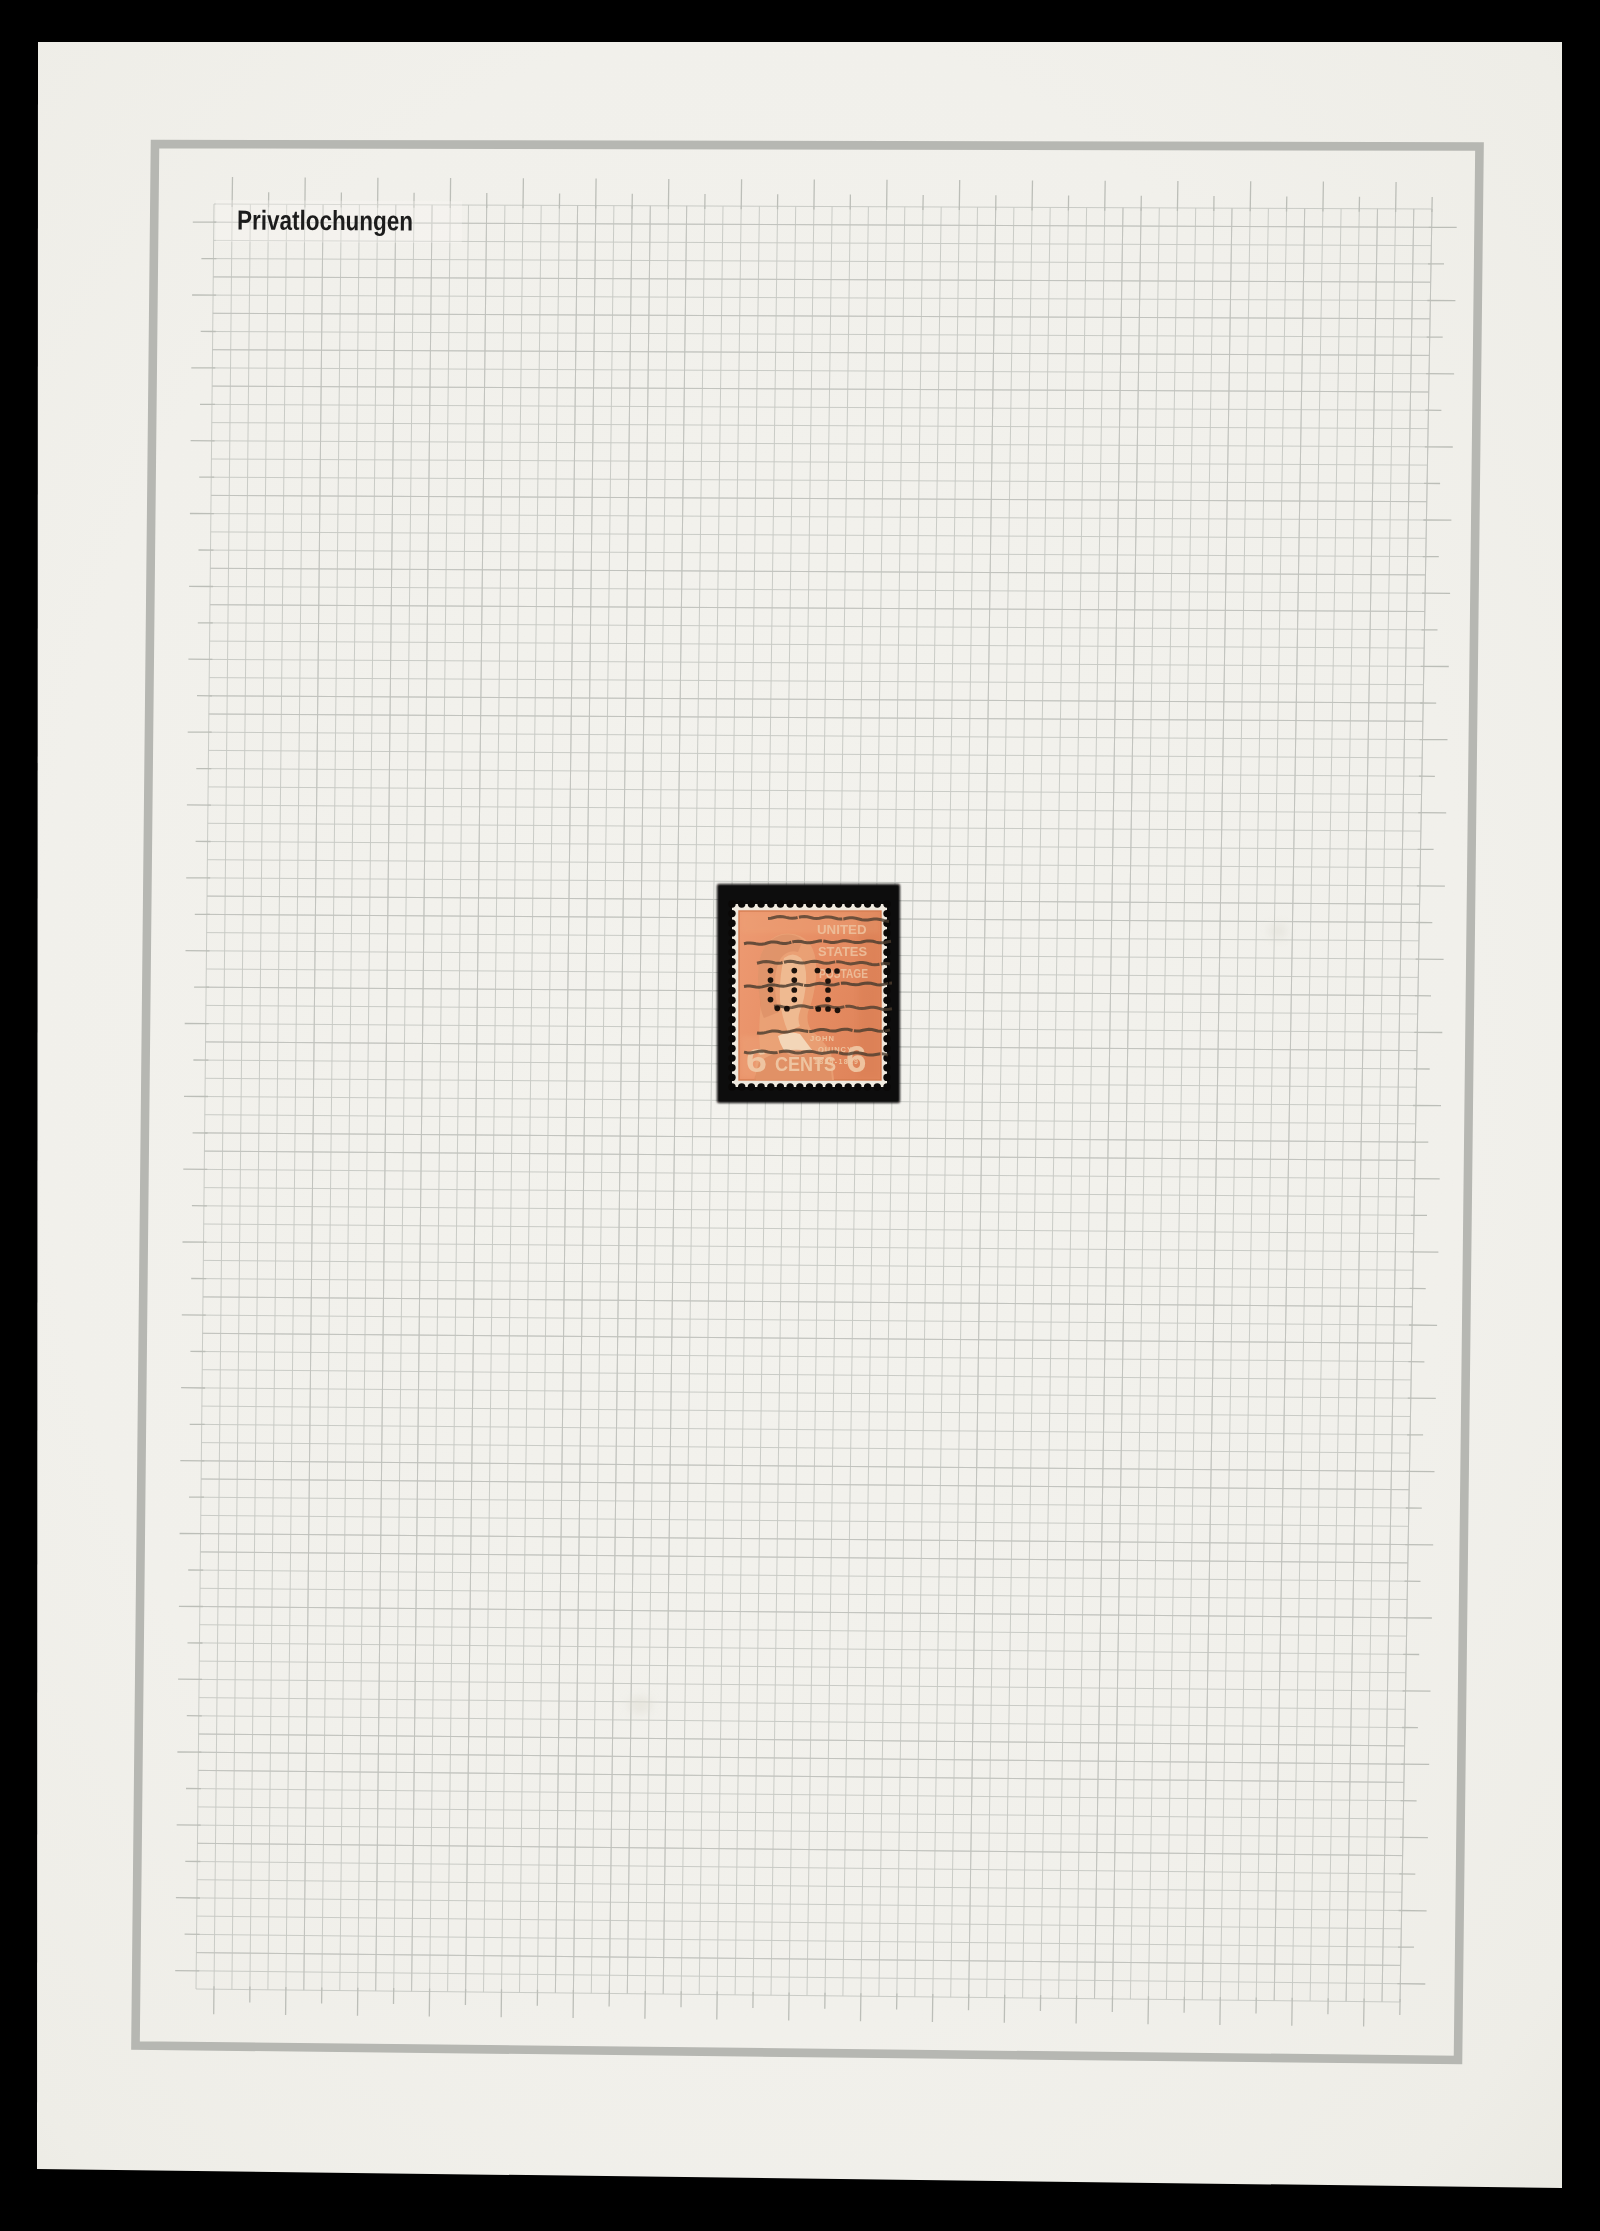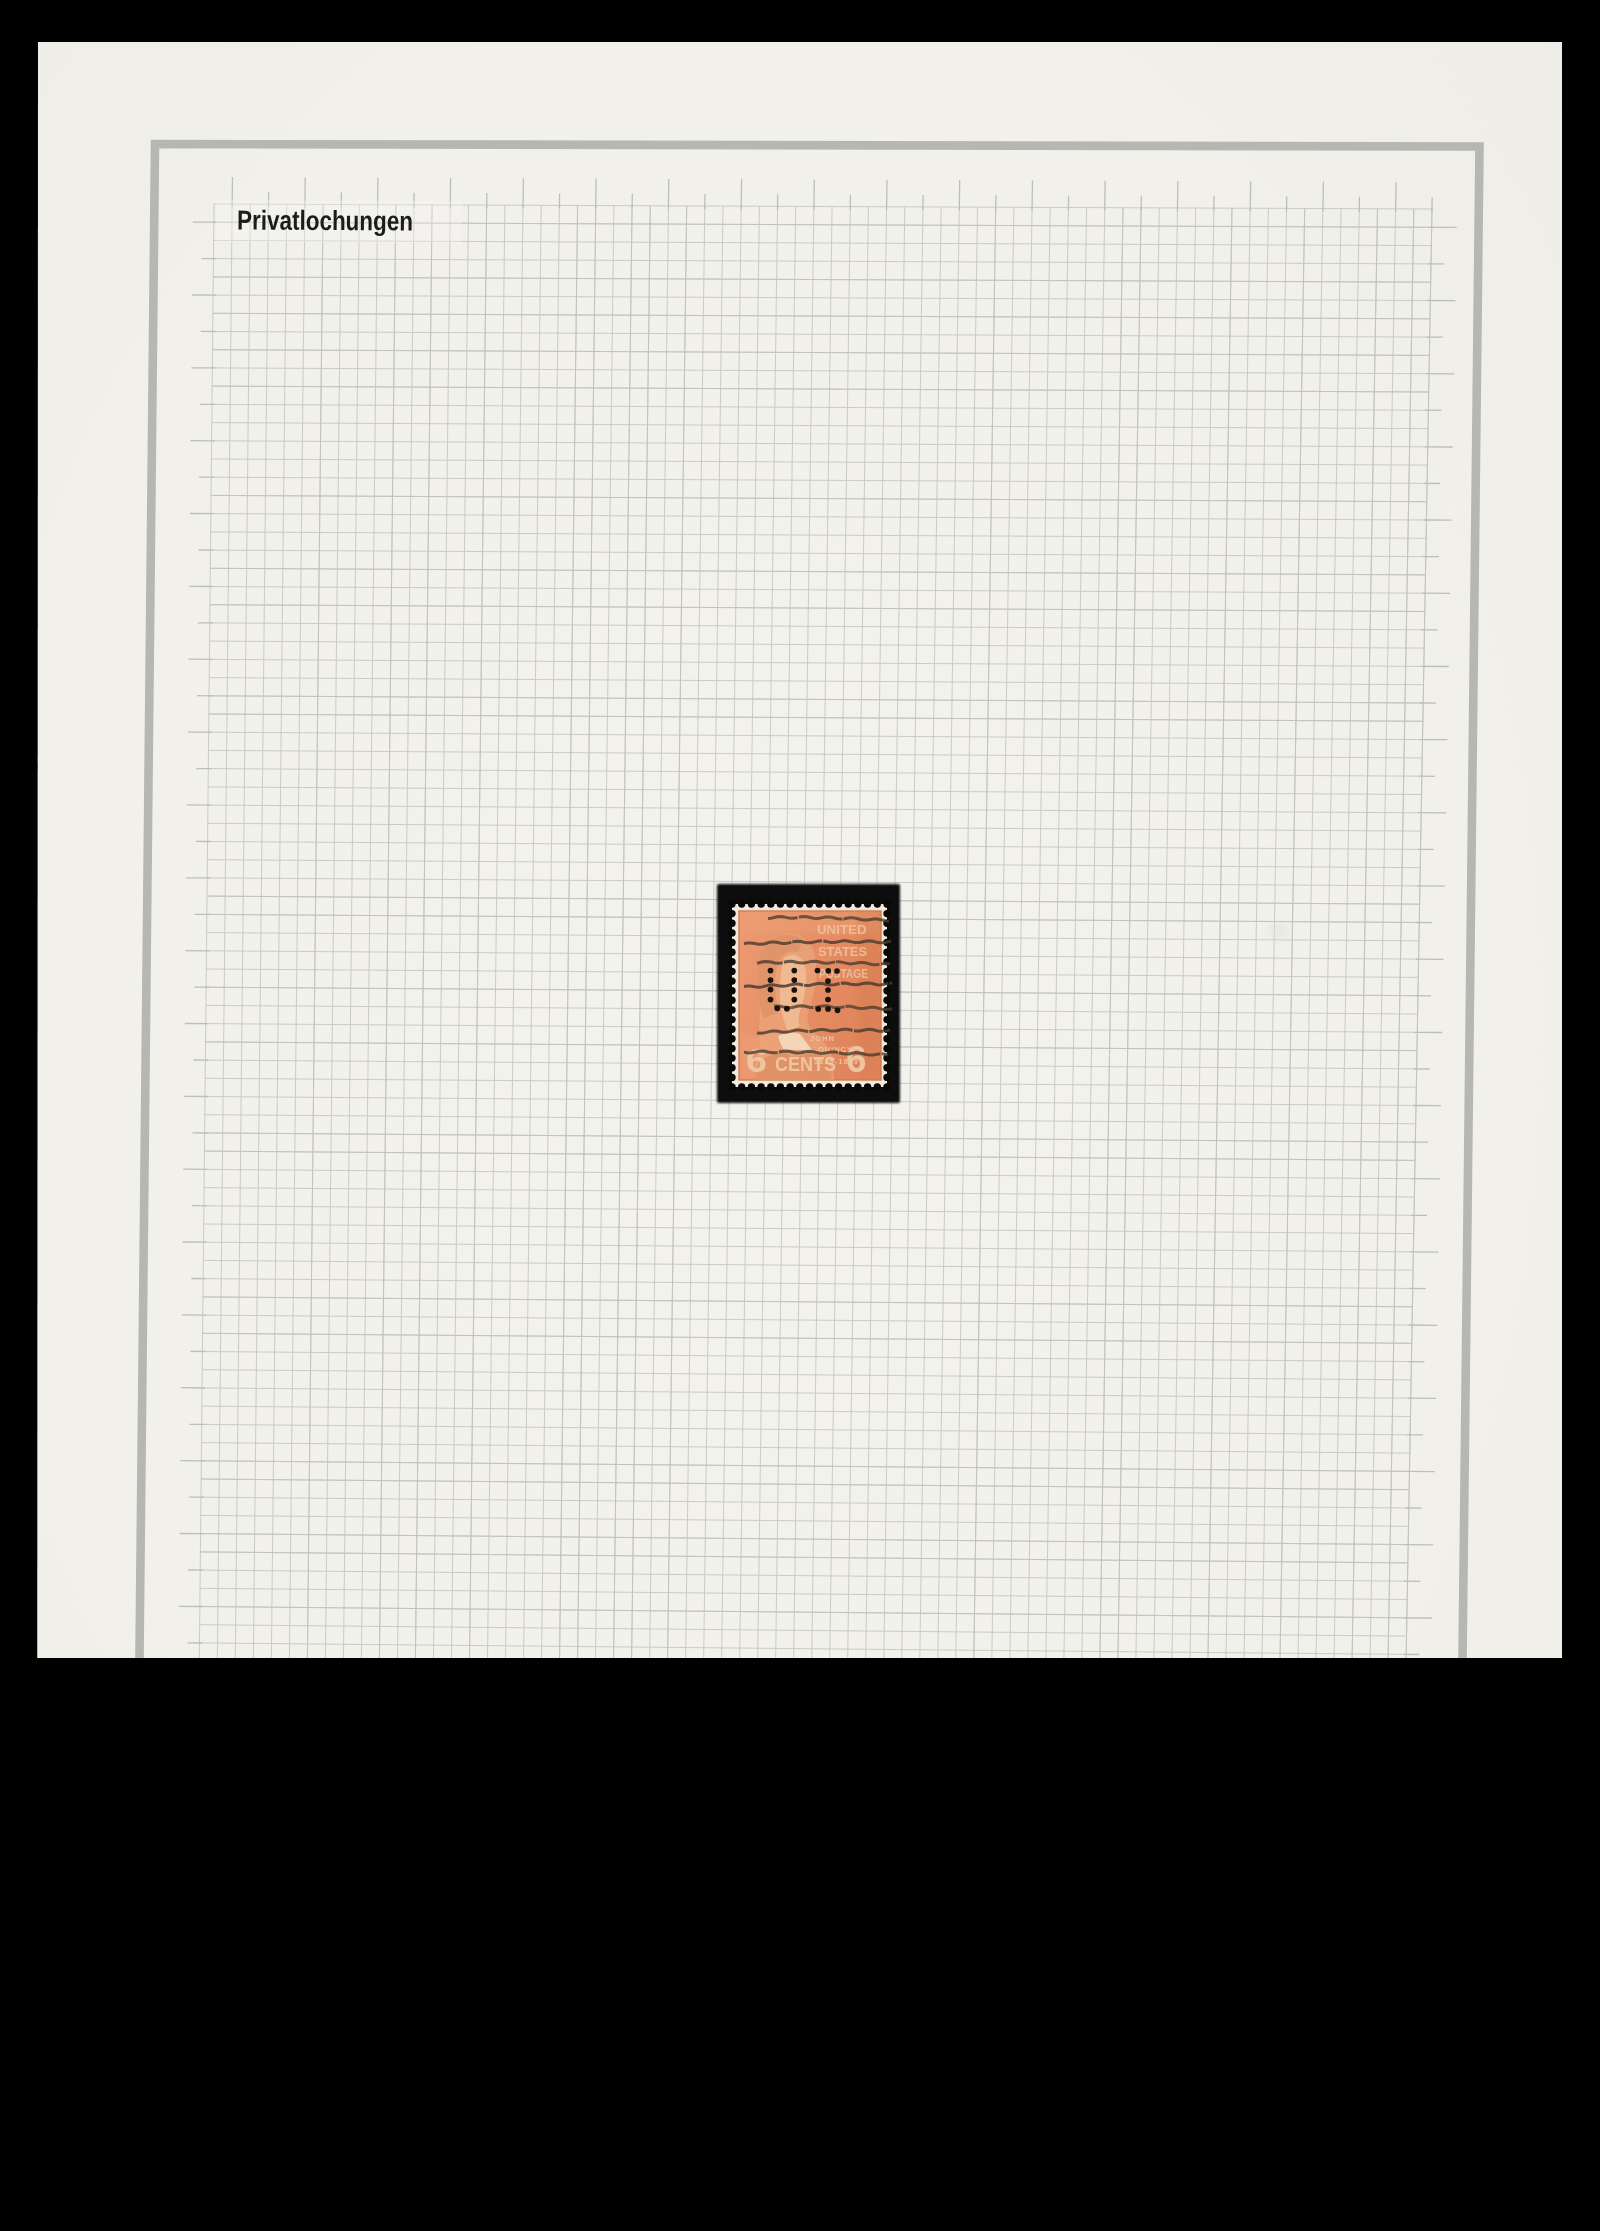--- a/index.html
+++ b/index.html
@@ -1,16 +1,16 @@
 <!DOCTYPE html>
 <html><head>
 <meta charset="utf-8">
 <style>
   html,body{margin:0;padding:0;background:#000;}
-  .wrap{width:1600px;height:1658px;position:relative;overflow:hidden;}
+  .wrap{width:1600px;height:2231px;position:relative;overflow:hidden;}
   text{font-family:"Liberation Sans", sans-serif;}
 </style>
 </head>
 <body>
 <div class="wrap">
 <svg width="1600" height="2231" viewBox="0 0 1600 2231">
 <defs>
   <radialGradient id="pg" cx="0.47" cy="0.46" r="0.78">
     <stop offset="0" stop-color="#f7f6f1"></stop>
     <stop offset="0.6" stop-color="#f5f4ef"></stop>

